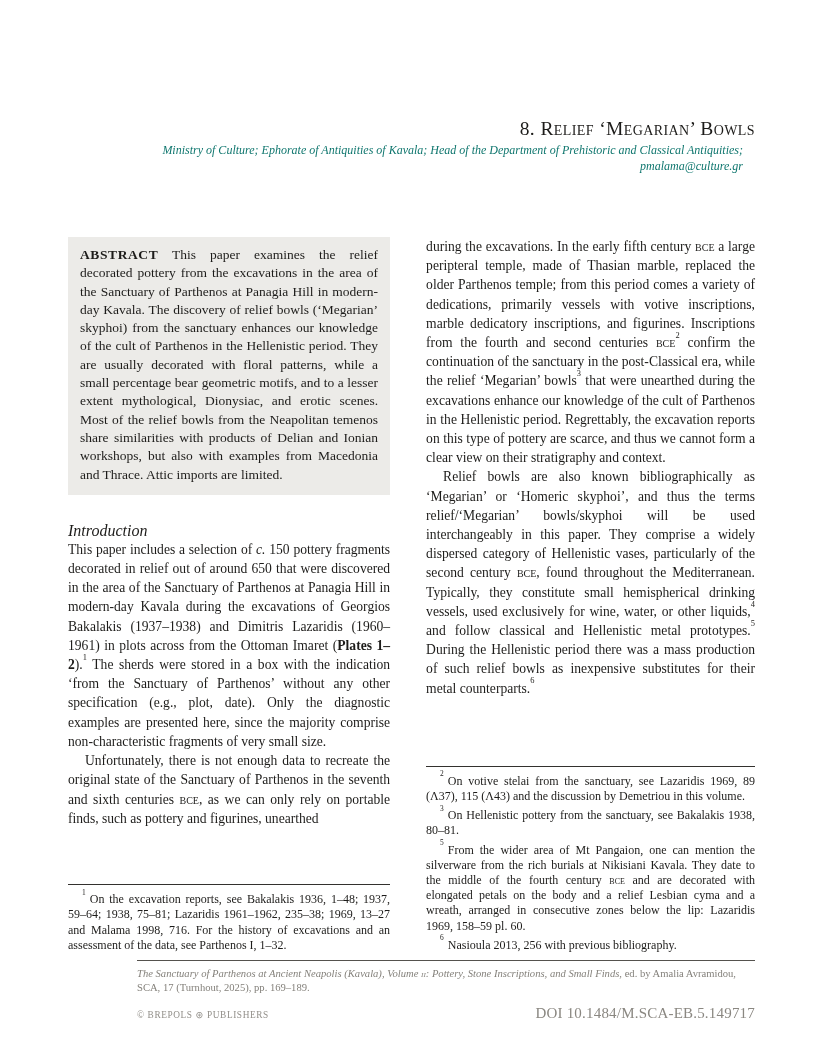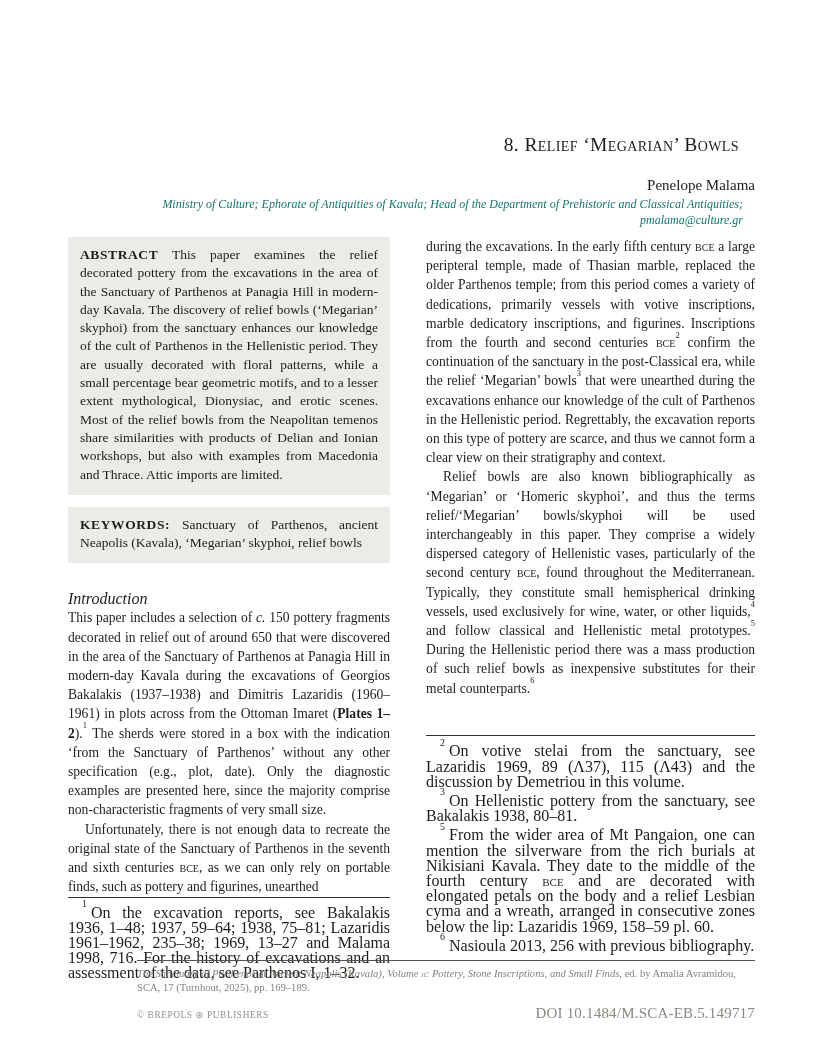--- a/index.html
+++ b/index.html
@@ -9,21 +9,21 @@
     margin:0 auto;
     background:#ffffff;
     font-family:"Liberation Serif", serif;
     color:#1d1c1a;
     overflow:hidden;
   }
 
   
   .masthead { position:absolute; top:118px; left:70px; right:61px; text-align:right; }
   .article-title {
-    margin:16px; font-weight:400; font-size:19.5px; letter-spacing:0.4px;
+    margin:0; font-weight:400; font-size:19.5px; letter-spacing:0.4px;
     font-variant:small-caps;
   }
   .author-name { margin:21px 0 0; font-size:15px; }
   .author-affiliation { margin:2px 12px 0; font-style:italic; font-size:12px; line-height:16px; color:#0f766e; }
 
   
   .columns {
     position:absolute; top:237px; left:68px; width:687px; height:720px;
     display:flex; gap:36px;
   }
@@ -47,21 +47,21 @@
   .body-para { margin:0; font-size:13.6px; line-height:19.2px; text-align:justify; }
   .col-left .body-para.first { }
   .body-para.indent { text-indent:17px; }
 
   sup { font-size:0.62em; line-height:0; position:relative; top:-0.45em; }
   .sc { font-variant:small-caps; }
 
   
   .footnotes { margin-top:auto; }
   .fn-rule { border:none; border-top:1px solid #33312e; margin:0 0 7px 0; width:100%; }
-  .footnote { margin:0 0 4px; font-size:16px; line-height:15.2px; text-align:justify; text-indent:14px; }
+  .footnote { margin:0 0 4px; font-size:12px; line-height:15.2px; text-align:justify; text-indent:14px; }
   .fn-num { margin-right:4px; }
 
   
   .pagefooter { position:absolute; top:960px; left:137px; width:618px; }
   .footer-rule { border:none; border-top:1px solid #55524e; margin:0 0 6px 0; }
   .footer-citation { margin:0; font-size:10.6px; line-height:14.4px; color:#84817b; text-align:left; }
   .imprint-row {
     margin-top:9px; display:flex; justify-content:space-between; align-items:baseline;
     color:#918e88;
   }
@@ -69,37 +69,32 @@
   .brepols-logo { display:inline-block; margin:0 3px; font-size:9.3px; }
   .doi { font-size:15px; color:#8a8781; letter-spacing:0.2px; }
 </style>
 </head>
 <body>
 
 <div class="page">
 
   <div class="masthead">
     <h1 class="article-title">8. Relief ‘Megarian’ Bowls</h1>
-    <p class="author-name">Penelope Malama</p>
     <p class="author-affiliation">Ministry of Culture; Ephorate of Antiquities of Kavala; Head of the Department of Prehistoric and Classical Antiquities; pmalama@culture.gr</p>
   </div>
 
   <div class="columns">
 
     <div class="col col-left">
 
       <div class="graybox abstract">
         <span class="box-label">ABSTRACT</span>
         <span>This paper examines the relief decorated pottery from the excavations in the area of the Sanctuary of Parthenos at Panagia Hill in modern-day Kavala. The discovery of relief bowls (‘Megarian’ skyphoi) from the sanctuary enhances our knowledge of the cult of Parthenos in the Hellenistic period. They are usually decorated with floral patterns, while a small percentage bear geometric motifs, and to a lesser extent mythological, Dionysiac, and erotic scenes. Most of the relief bowls from the Neapolitan temenos share similarities with products of Delian and Ionian workshops, but also with examples from Macedonia and Thrace. Attic imports are limited.</span>
       </div>
 
-      <div class="graybox keywords">
-        <span class="box-label">KEYWORDS:</span>
-        <span>Sanctuary of Parthenos, ancient Neapolis (Kavala), ‘Megarian’ skyphoi, relief bowls</span>
-      </div>
 
       <h2 class="section-heading">Introduction</h2>
 
       <p class="body-para first">This paper includes a selection of <i>c.</i> 150 pottery fragments decorated in relief out of around 650 that were discovered in the area of the Sanctuary of Parthenos at Panagia Hill in modern-day Kavala during the excavations of Georgios Bakalakis (1937–1938) and Dimitris Lazaridis (1960–1961) in plots across from the Ottoman Imaret (<b>Plates 1–2</b>).<sup>1</sup> The sherds were stored in a box with the indication ‘from the Sanctuary of Parthenos’ without any other specification (e.g., plot, date). Only the diagnostic examples are presented here, since the majority comprise non-characteristic fragments of very small size.</p>
       <p class="body-para indent">Unfortunately, there is not enough data to recreate the original state of the Sanctuary of Parthenos in the seventh and sixth centuries <span class="sc">bce</span>, as we can only rely on portable finds, such as pottery and figurines, unearthed</p>
 
       <div class="footnotes">
         <hr class="fn-rule">
         <p class="footnote"><sup class="fn-num">1</sup><span>On the excavation reports, see Bakalakis 1936, 1–48; 1937, 59–64; 1938, 75–81; Lazaridis 1961–1962, 235–38; 1969, 13–27 and Malama 1998, 716. For the history of excavations and an assessment of the data, see Parthenos I, 1–32.</span></p>
       </div>

